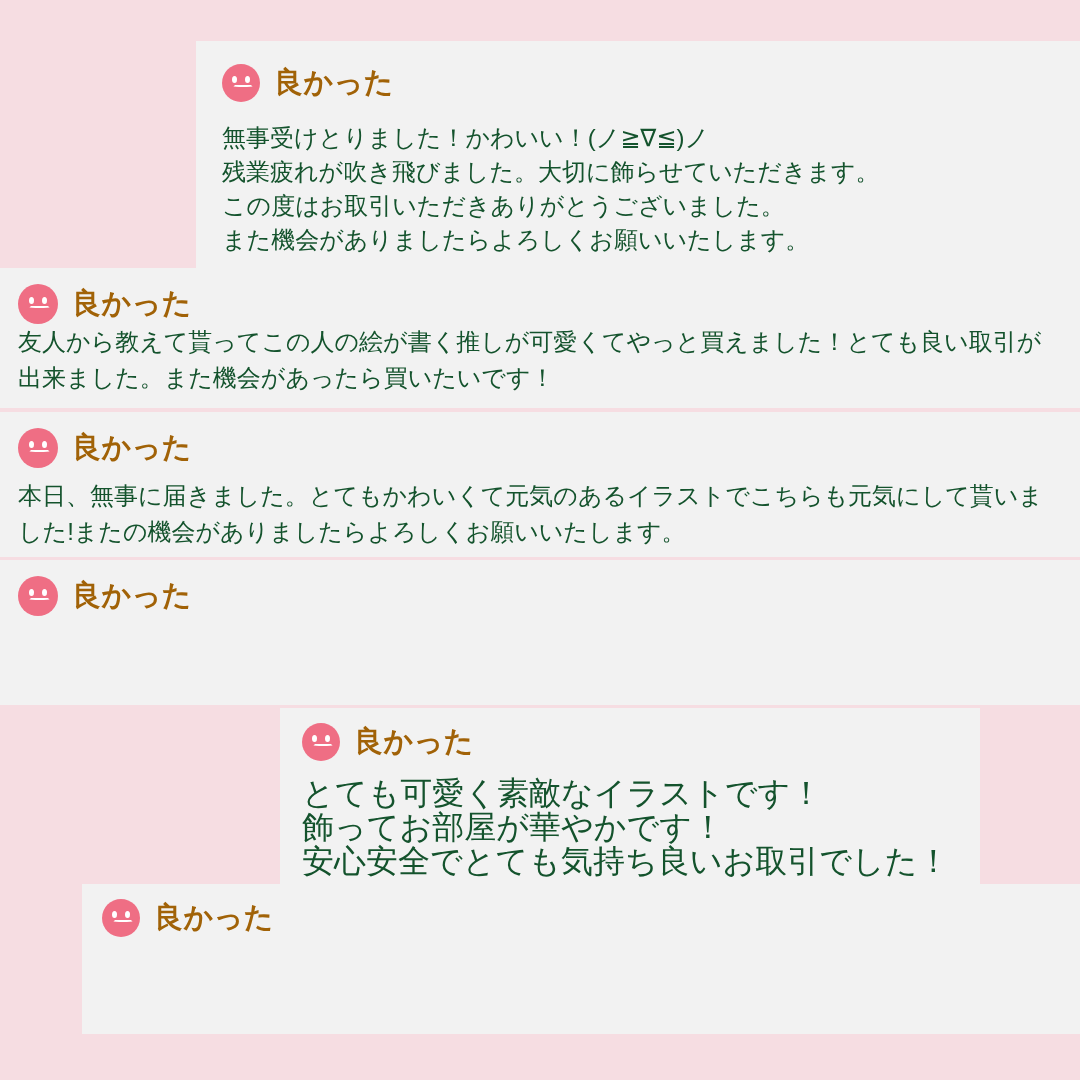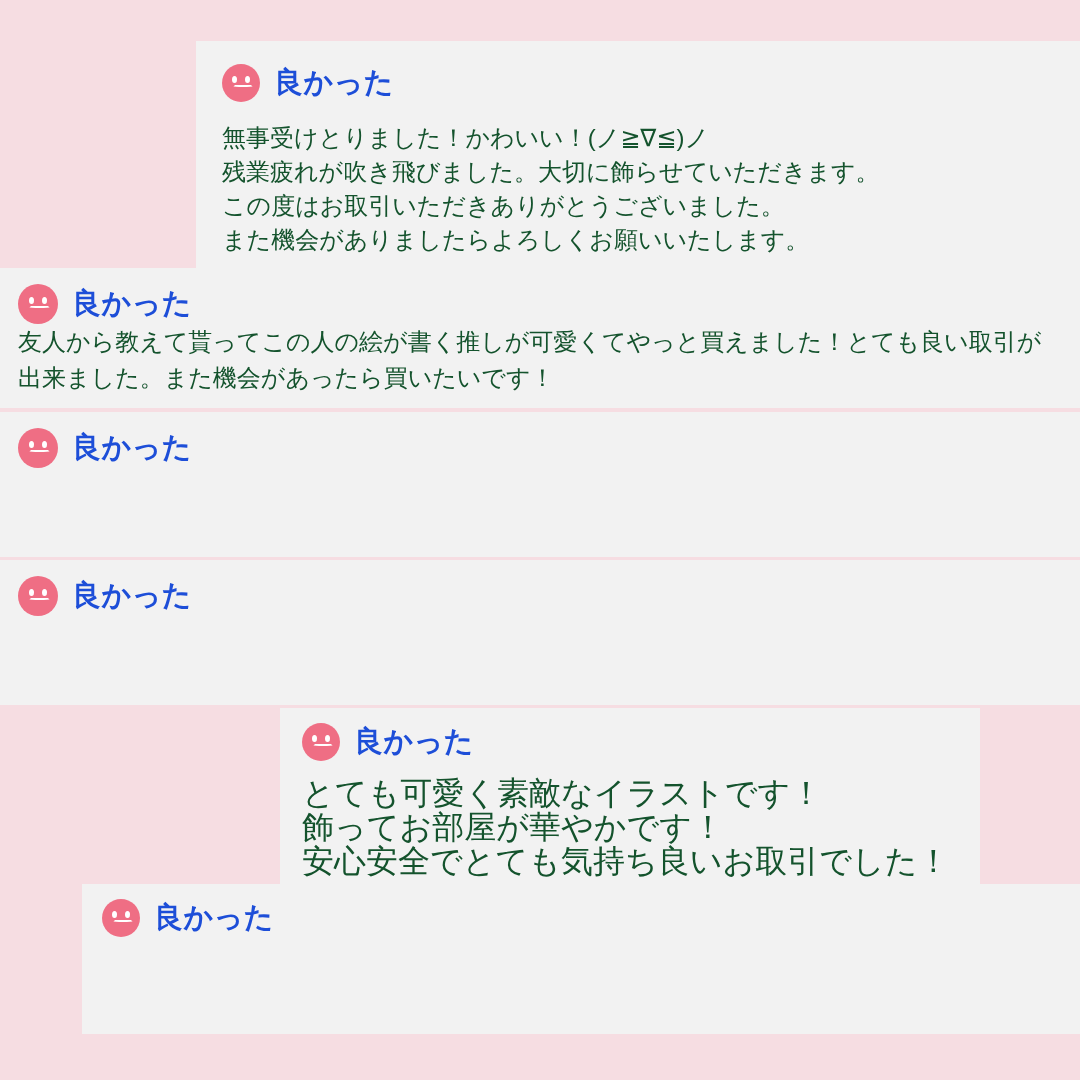--- a/index.html
+++ b/index.html
@@ -49,21 +49,21 @@
     position: absolute;
     border-bottom: 2.5px solid #ffffff;
     border-left: 2.5px solid transparent;
     border-right: 2.5px solid transparent;
     border-radius: 0 0 60% 60%;
     height: 0;
   }
 
   .rating-label {
     font-weight: bold;
-    color: #1d4ed8;
+    color: #a16207;
     letter-spacing: 0.5px;
   }
 
   .review-body {
     color: #14532d;
     white-space: pre-wrap;
   }
 
   
   #card-0 {
@@ -148,20 +148,21 @@
 
   <div class="review" id="card-2">
     <div class="review-header">
       <span class="smiley">
         <span class="eye" style="width:5px;height:7px;left:11px;top:13px;"></span>
         <span class="eye" style="width:5px;height:7px;right:11px;top:13px;"></span>
         <span class="mouth" style="width:17px;left:11px;top:22px;"></span>
       </span>
       <span class="rating-label">良かった</span>
     </div>
+    <div class="review-body">本日、無事に届きました。とてもかわいくて元気のあるイラストでこちらも元気にして貰いました!またの機会がありましたらよろしくお願いいたします。</div>
   </div>
 
   <div class="review" id="card-3">
     <div class="review-header">
       <span class="smiley">
         <span class="eye" style="width:5px;height:7px;left:11px;top:13px;"></span>
         <span class="eye" style="width:5px;height:7px;right:11px;top:13px;"></span>
         <span class="mouth" style="width:17px;left:11px;top:22px;"></span>
       </span>
       <span class="rating-label">良かった</span>

